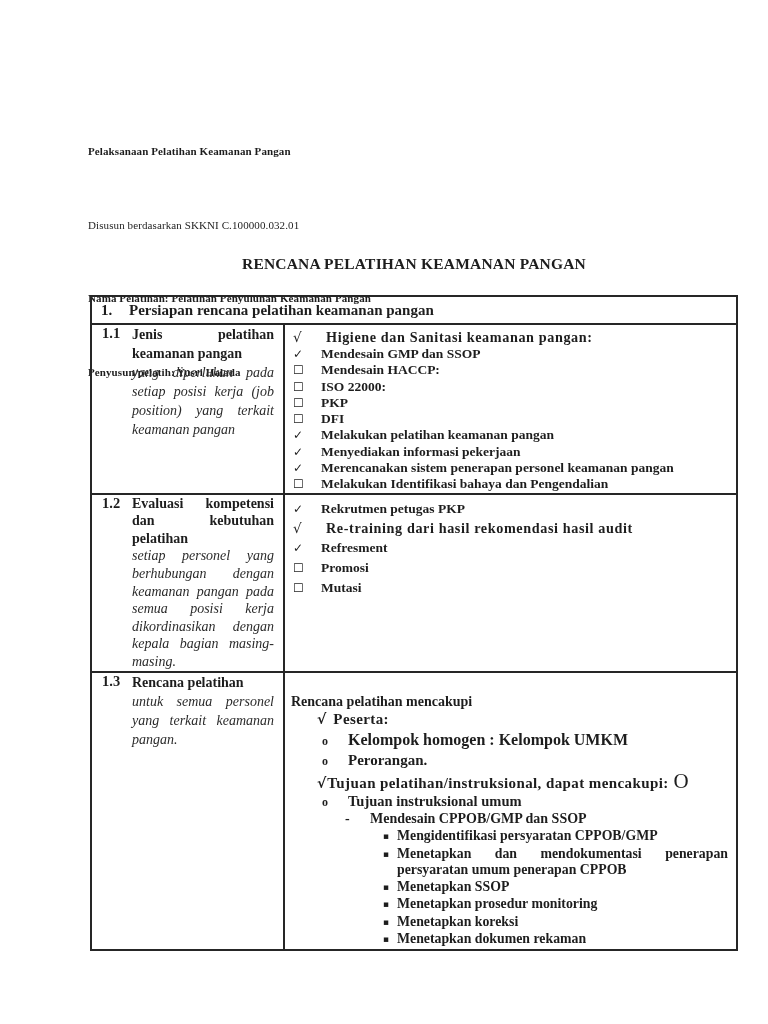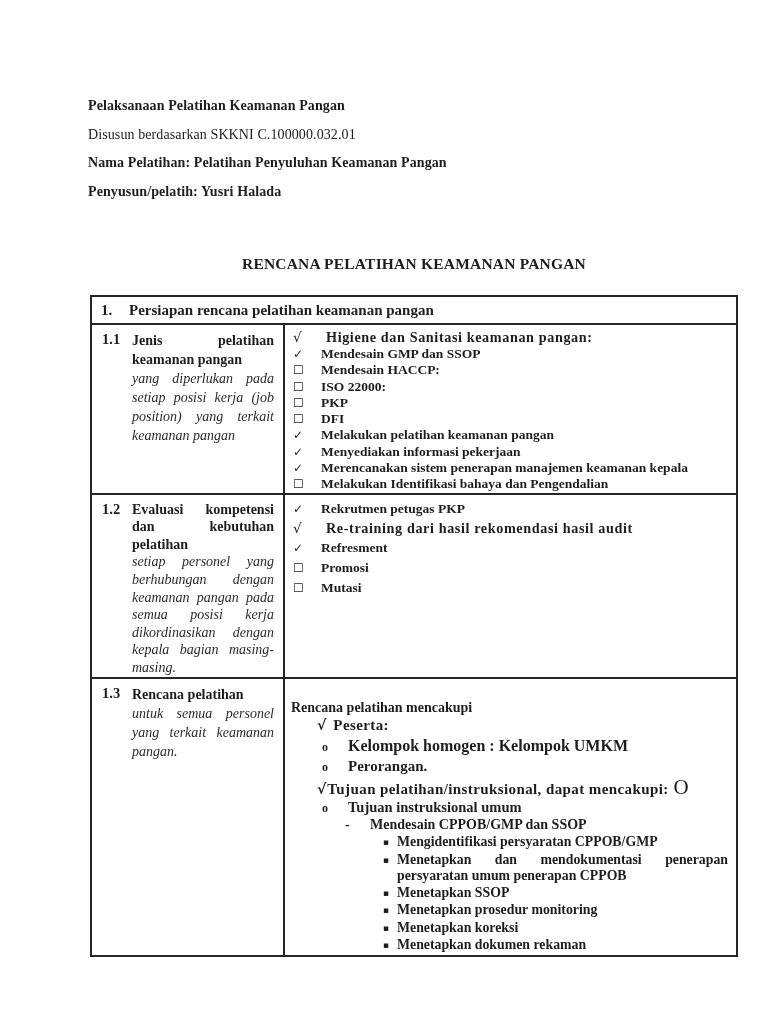--- a/index.html
+++ b/index.html
@@ -1,36 +1,36 @@
 <!DOCTYPE html>
 <html><head>
 <meta charset="utf-8">
 <style>
   * { margin:0; padding:0; box-sizing:border-box; }
   html,body { width:768px; height:1024px; background:#ffffff; }
   body { font-family:"Liberation Serif", serif; color:#1d1d1d; }
   .page { position:relative; width:768px; height:1024px; background:#fff; overflow:hidden; }
 
   .header-block { position:absolute; left:88px; top:92px; width:600px; }
-  .hline { font-size:14px; line-height:28.5px; font-weight:700; letter-spacing:0.1px; }
+  .hline { font-size:11px; line-height:28.5px; font-weight:700; letter-spacing:0.1px;margin-top:45px; }
   .hline.normal { font-weight:400; }
 
   .doc-title { position:absolute; left:90px; top:255px; width:648px; text-align:center;
                font-weight:700; font-size:15.5px; letter-spacing:0.2px; }
 
   table.main { position:absolute; left:90px; top:295px; width:648px;
                border-collapse:collapse; table-layout:fixed; }
   table.main td { border:2px solid #262626; vertical-align:top; padding:0; overflow:hidden; }
   col.c1 { width:193px; }
 
   .th-row td { height:28px; }
   .th-inner { display:flex; padding:3px 0 0 9px; font-weight:700; font-size:15px; line-height:21px; }
   .th-num { width:28px; }
 
-  .cell-l { display:flex; padding-top:6px; height:100%; }
+  .cell-l { display:flex; height:100%; }
   .num { width:40px; padding-left:10px; font-weight:700; font-size:14.5px; flex:none; }
   .lbody { flex:1; padding-right:9px; }
   .rowhead { font-weight:700; font-size:14px; line-height:19px; text-align:justify; }
   .rowdesc { font-style:italic; font-weight:400; font-size:14px; line-height:19px;
              text-align:justify; color:#2b2b2b; }
   .r2 .rowhead, .r2 .rowdesc { line-height:17.6px; }
 
   .cell-r { padding:4px 10px 0 8px; height:100%; }
   .li { display:flex; align-items:baseline; }
   .li .mk { width:28px; flex:none; font-family:"DejaVu Sans", sans-serif; font-size:12px; }
@@ -132,21 +132,21 @@
           <div class="li">
                 <span class="mk">✓</span>
                 <span class="tx">Melakukan pelatihan keamanan pangan</span>
               </div>
           <div class="li">
                 <span class="mk">✓</span>
                 <span class="tx">Menyediakan informasi pekerjaan</span>
               </div>
           <div class="li">
                 <span class="mk">✓</span>
-                <span class="tx">Merencanakan sistem penerapan manajemen keamanan kepala</span>
+                <span class="tx">Merencanakan sistem penerapan personel keamanan pangan</span>
               </div>
           <div class="li">
                 <span class="mk">☐</span>
                 <span class="tx">Melakukan Identifikasi bahaya dan Pengendalian</span>
               </div>
         </div>
       </td>
     </tr>
 
     <tr class="r2" style="height:174px;margin-top:48px;">

